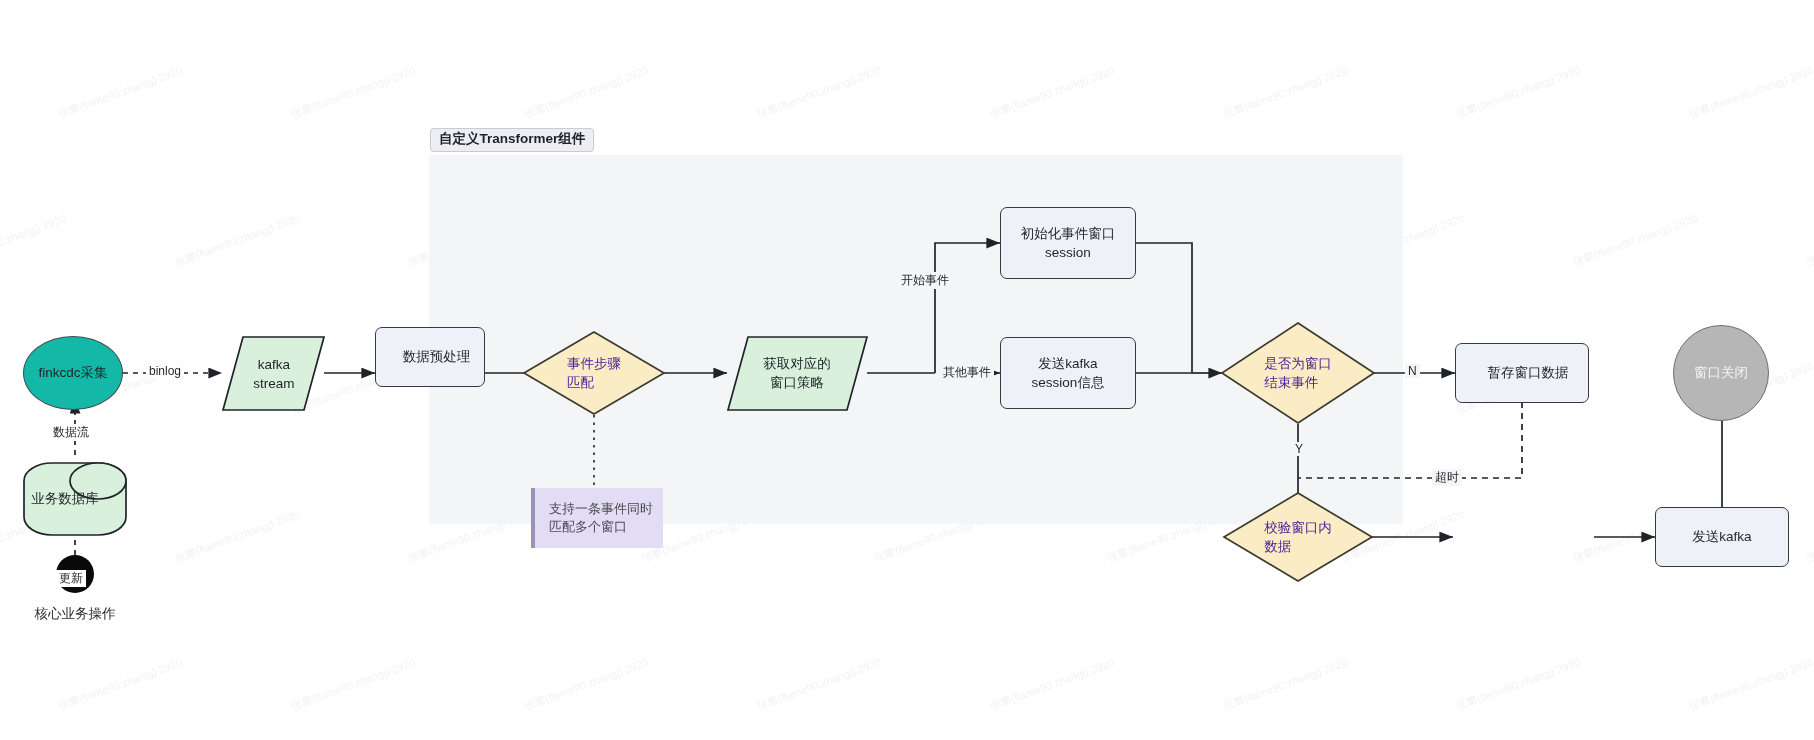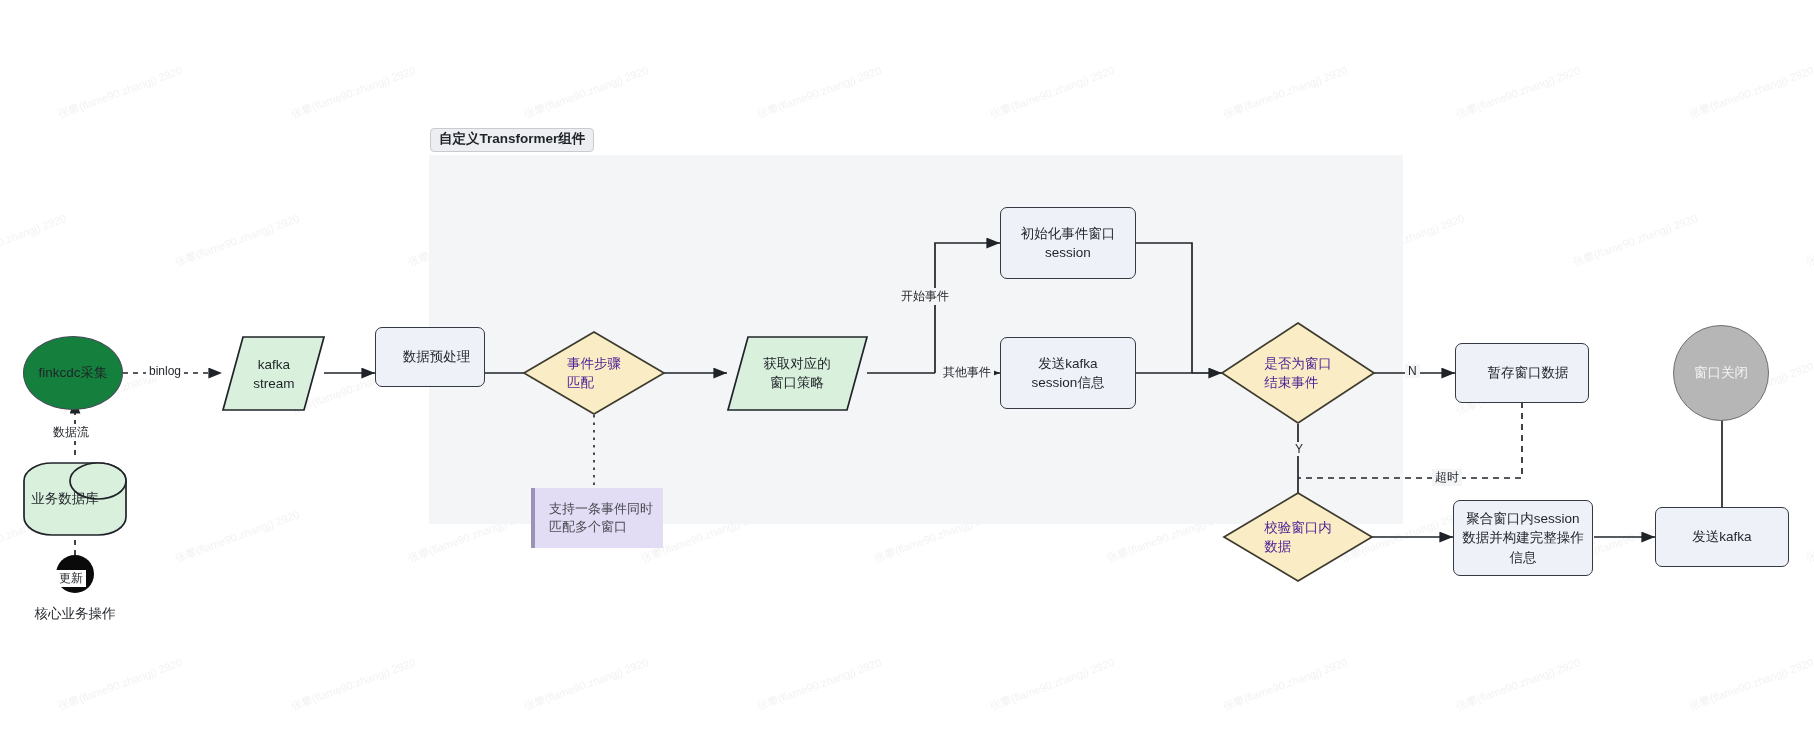--- a/index.html
+++ b/index.html
@@ -61,21 +61,21 @@
     color:#1f2328;
     box-sizing:border-box;
     white-space:pre-line;
   }
   .rect{
     background:#eef1f8;
     border:1.6px solid #333a42;
     border-radius:7px;
   }
   .ellipse{
-    background:#15803d;
+    background:#14b8a6;
     border:1.6px solid #444a55;
     border-radius:50%;
   }
   .circle-gray{
     background:#b6b6b6;
     border:1.6px solid #707070;
     border-radius:50%;
     color:#f3f3f3;
   }
   .dot-black{
@@ -262,28 +262,25 @@
   <div class="dlabel" style="left:1236px;top:350px;width:124px;height:46px;">是否为窗口
 结束事件</div>
 
   <div class="node rect" style="left:1455px;top:343px;width:134px;height:60px;padding-left:12px;">暂存窗口数据</div>
 
   <div class="node circle-gray" style="left:1673px;top:325px;width:96px;height:96px;">窗口关闭</div>
 
   <div class="dlabel" style="left:1240px;top:514px;width:116px;height:46px;">校验窗口内
 数据</div>
 
-  <div class="node rect" style="left:1453px;top:500px;width:140px;height:76px;">聚合窗口内session
-数据并构建完整操作
-信息</div>
 
   <div class="node rect" style="left:1655px;top:507px;width:134px;height:60px;">发送kafka</div>
 
   <div class="elabel" style="left:146px;top:364px;">binlog</div>
   <div class="elabel" style="left:50px;top:424px;">数据流</div>
   <div class="elabel" style="left:56px;top:570px;">更新</div>
-  <div class="elabel on-gray" style="left:898px;top:288px;">开始事件</div>
+  <div class="elabel on-gray" style="left:898px;top:272px;">开始事件</div>
   <div class="elabel on-gray" style="left:940px;top:364px;font-family:Liberation Mono, monospace;">其他事件</div>
   <div class="elabel on-gray" style="left:1405px;top:364px;">N</div>
   <div class="elabel on-gray" style="left:1292px;top:442px;">Y</div>
   <div class="elabel on-gray" style="left:1432px;top:469px;">超时</div>
 
 </div>
 
 </body></html>

